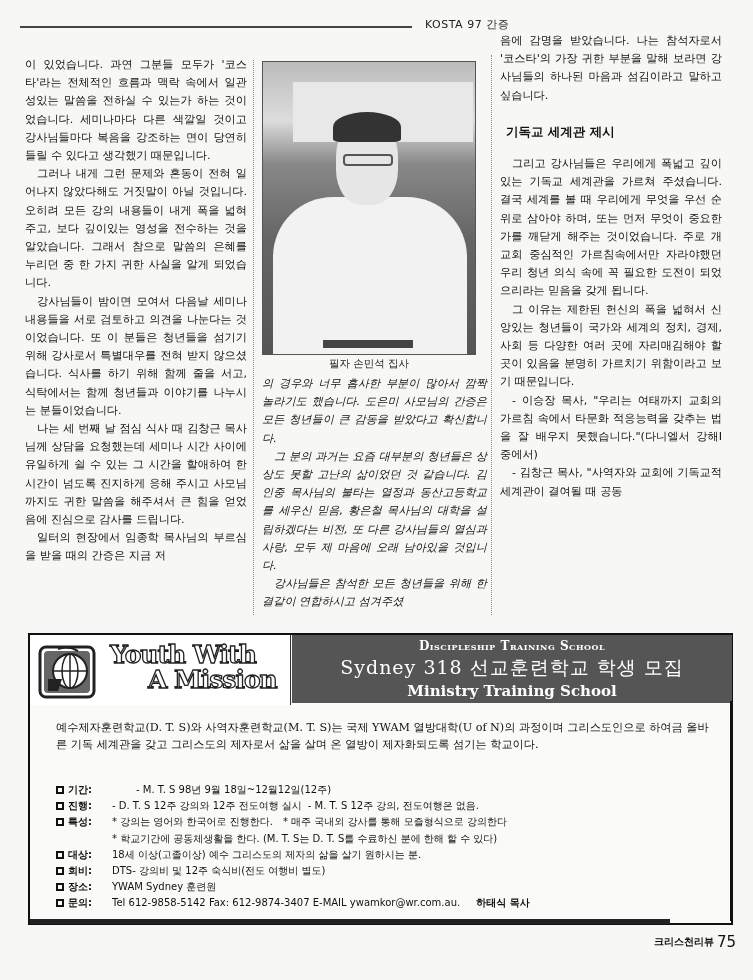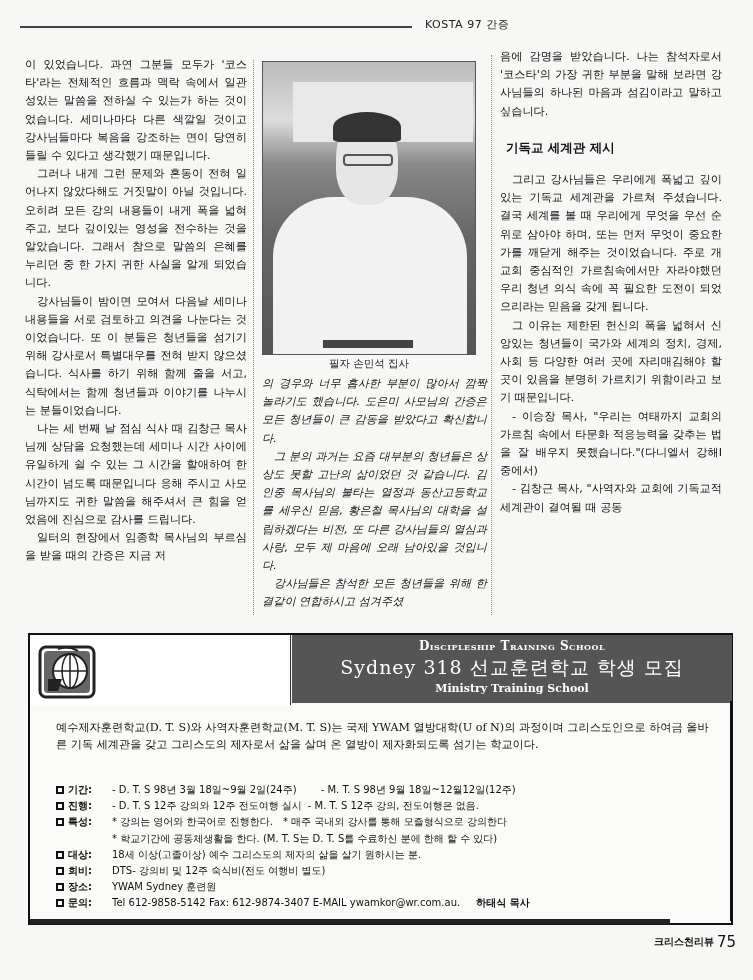--- a/index.html
+++ b/index.html
@@ -7,21 +7,21 @@
   body { position: relative; font-family: "DejaVu Sans", sans-serif; color: #1a1a1a; }
 
   .header-rule { position: absolute; left: 20px; top: 26px; width: 392px; height: 2px; background: #444; }
   .header-title { position: absolute; left: 425px; top: 17px; font-size: 11px; letter-spacing: 0.5px; color: #222; font-family: "DejaVu Sans", sans-serif; }
 
   .col { position: absolute; font-size: 11.2px; line-height: 18.2px; text-align: justify; color: #111; }
   .col p { text-indent: 0; margin: 0; }
   .col p.ind { text-indent: 12px; }
   .col1 { left: 25px; top: 56px; width: 222px; }
   .col2 { left: 262px; top: 375px; width: 225px; font-style: italic; }
-  .col3 { left: 500px; top: 48px; width: 222px; }
+  .col3 { left: 500px; top: 32px; width: 222px; }
 
   .divider { position: absolute; width: 0; border-left: 1px dotted #888; }
   .div1 { left: 253px; top: 60px; height: 555px; }
   .div2 { left: 491px; top: 55px; height: 560px; }
 
   .photo { position: absolute; left: 262px; top: 61px; width: 214px; height: 294px; background: #777; overflow: hidden; border: 1px solid #555; }
   .photo .bg { position: absolute; inset: 0; background: linear-gradient(180deg, #bbb 0%, #ddd 20%, #888 35%, #666 60%, #555 100%); }
   .photo .banner { position: absolute; left: 30px; top: 20px; width: 180px; height: 60px; background: #e8e8e8; }
   .photo .head { position: absolute; left: 73px; top: 55px; width: 62px; height: 88px; background: #e6e6e6; border-radius: 45% 45% 40% 40%; }
   .photo .hair { position: absolute; left: 70px; top: 50px; width: 68px; height: 30px; background: #333; border-radius: 50% 50% 10% 10%; }
@@ -36,21 +36,21 @@
   .ad { position: absolute; left: 28px; top: 633px; width: 705px; height: 292px; border: 2px solid #111; background: #fafaf8; }
   .ad-top { position: absolute; left: 0; top: 0; width: 701px; height: 70px; }
   .logo-box { position: absolute; left: 0; top: 0; width: 261px; height: 70px; background: #fff; border-right: 1px solid #333; }
   .logo-icon { position: absolute; left: 8px; top: 8px; width: 60px; height: 56px; }
   .logo-text { position: absolute; left: 80px; top: 7px; width: 175px; font-family: "DejaVu Serif", serif; font-weight: bold; font-size: 25px; line-height: 25px; color: #fff; -webkit-text-stroke: 1.3px #222; letter-spacing: -1px; }
   .logo-text .l1 { display: block; }
   .logo-text .l2 { display: block; padding-left: 38px; }
   .dark-banner { position: absolute; left: 262px; top: 0; width: 440px; height: 68px; background: #555; color: #fff; text-align: center; }
   .dts-title { font-family: "DejaVu Serif", serif; font-weight: bold; font-size: 12px; letter-spacing: 0.5px; margin-top: 4px; font-variant: small-caps; }
   .dts-main { font-family: "DejaVu Serif", serif; font-size: 19px; margin-top: 2px; letter-spacing: 1px; }
-  .dts-sub { font-family: "DejaVu Serif", serif; font-weight: bold; font-size: 11px; margin-top: 1px; }
+  .dts-sub { font-family: "DejaVu Serif", serif; font-weight: bold; font-size: 15px; margin-top: 1px; }
   .ad-right-bar { position: absolute; left: 700px; top: 66px; width: 3px; height: 220px; background: #111; }
 
   .ad-intro { position: absolute; left: 26px; top: 85px; width: 660px; font-family: "DejaVu Serif", serif; font-size: 11.2px; line-height: 16.5px; color: #111; }
   .ad-list { position: absolute; left: 26px; top: 147px; width: 660px; font-size: 10px; line-height: 16.2px; color: #111; }
   .ad-row { display: flex; white-space: nowrap; }
   .ad-row .bullet { display: inline-block; width: 8px; height: 8px; border: 2px solid #111; margin: 4px 4px 0 0; }
   .ad-row .label { font-weight: bold; width: 44px; display: inline-block; }
   .ad-row .gap { display: inline-block; width: 24px; }
   .ad-row.cont { padding-left: 56px; }
   .ad-row .sig { font-weight: bold; margin-left: 16px; }
@@ -62,21 +62,21 @@
 </head>
 <body>
 
 <div class="header-rule"></div>
 <div class="header-title">KOSTA 97 간증</div>
 
 <div class="col col1">
   <p>이 있었습니다. 과연 그분들 모두가 '코스타'라는 전체적인 흐름과 맥락 속에서 일관성있는 말씀을 전하실 수 있는가 하는 것이었습니다. 세미나마다 다른 색깔일 것이고 강사님들마다 복음을 강조하는 면이 당연히 들릴 수 있다고 생각했기 때문입니다.</p>
   <p class="ind">그러나 내게 그런 문제와 혼동이 전혀 일어나지 않았다해도 거짓말이 아닐 것입니다. 오히려 모든 강의 내용들이 내게 폭을 넓혀주고, 보다 깊이있는 영성을 전수하는 것을 알았습니다. 그래서 참으로 말씀의 은혜를 누리던 중 한 가지 귀한 사실을 알게 되었습니다.</p>
   <p class="ind">강사님들이 밤이면 모여서 다음날 세미나 내용들을 서로 검토하고 의견을 나눈다는 것이었습니다. 또 이 분들은 청년들을 섬기기 위해 강사로서 특별대우를 전혀 받지 않으셨습니다. 식사를 하기 위해 함께 줄을 서고, 식탁에서는 함께 청년들과 이야기를 나누시는 분들이었습니다.</p>
-  <p class="ind">나는 세 번째 날 점심 식사 때 김창근 목사님께 상담을 요청했는데 세미나 시간 사이에 유일하게 쉴 수 있는 그 시간을 할애하여 한 시간이 넘도록 때문입니다 응해 주시고 사모님까지도 귀한 말씀을 해주셔서 큰 힘을 얻었음에 진심으로 감사를 드립니다.</p>
+  <p class="ind">나는 세 번째 날 점심 식사 때 김창근 목사님께 상담을 요청했는데 세미나 시간 사이에 유일하게 쉴 수 있는 그 시간을 할애하여 한 시간이 넘도록 진지하게 응해 주시고 사모님까지도 귀한 말씀을 해주셔서 큰 힘을 얻었음에 진심으로 감사를 드립니다.</p>
   <p class="ind">일터의 현장에서 임종학 목사님의 부르심을 받을 때의 간증은 지금 저</p>
 </div>
 
 <div class="divider div1"></div>
 <div class="divider div2"></div>
 
 <div class="photo">
   <div class="bg"></div>
   <div class="banner"></div>
   <div class="body"></div>
@@ -108,36 +108,39 @@
       <svg class="logo-icon" viewBox="0 0 60 56">
         <rect x="2" y="4" width="54" height="50" rx="6" fill="#fff" stroke="#222" stroke-width="3"></rect>
         <rect x="6" y="8" width="46" height="42" rx="4" fill="#666"></rect>
         <circle cx="32" cy="28" r="17" fill="#fff" stroke="#222" stroke-width="2"></circle>
         <ellipse cx="32" cy="28" rx="8" ry="17" fill="none" stroke="#222" stroke-width="1.5"></ellipse>
         <line x1="15" y1="28" x2="49" y2="28" stroke="#222" stroke-width="1.5"></line>
         <line x1="32" y1="11" x2="32" y2="45" stroke="#222" stroke-width="1.5"></line>
         <path d="M10 36 h14 l-4 12 h-10 z" fill="#222"></path>
         <path d="M20 6 q10 -4 20 2" fill="none" stroke="#222" stroke-width="2"></path>
       </svg>
+      <div class="logo-text">
+        <span class="l1">Youth With</span>
+        <span class="l2">A Mission</span>
+      </div>
     </div>
     <div class="dark-banner">
       <div class="dts-title">Discipleship Training School</div>
       <div class="dts-main">Sydney 318 선교훈련학교 학생 모집</div>
       <div class="dts-sub">Ministry Training School</div>
     </div>
   </div>
   <div class="ad-right-bar"></div>
 
   <div class="ad-intro">예수제자훈련학교(D. T. S)와 사역자훈련학교(M. T. S)는 국제 YWAM 열방대학(U of N)의 과정이며 그리스도인으로 하여금 올바른 기독 세계관을 갖고 그리스도의 제자로서 삶을 살며 온 열방이 제자화되도록 섬기는 학교이다.</div>
 
   <div class="ad-list">
     <div class="ad-row">
       <span class="bullet"></span>
       <span class="label">기간:</span>
-      <span>- D. T. S 98년 3월 18일~9월 2일(24주)</span>
         <span class="gap"></span>
       <span>- M. T. S 98년 9월 18일~12월12일(12주)</span>
     </div>
     <div class="ad-row">
       <span class="bullet"></span>
       <span class="label">진행:</span>
       <span>- D. T. S 12주 강의와 12주 전도여행 실시</span>
         <span class="gap" style="width:6px"></span>
       <span>- M. T. S 12주 강의, 전도여행은 없음.</span>
     </div>

